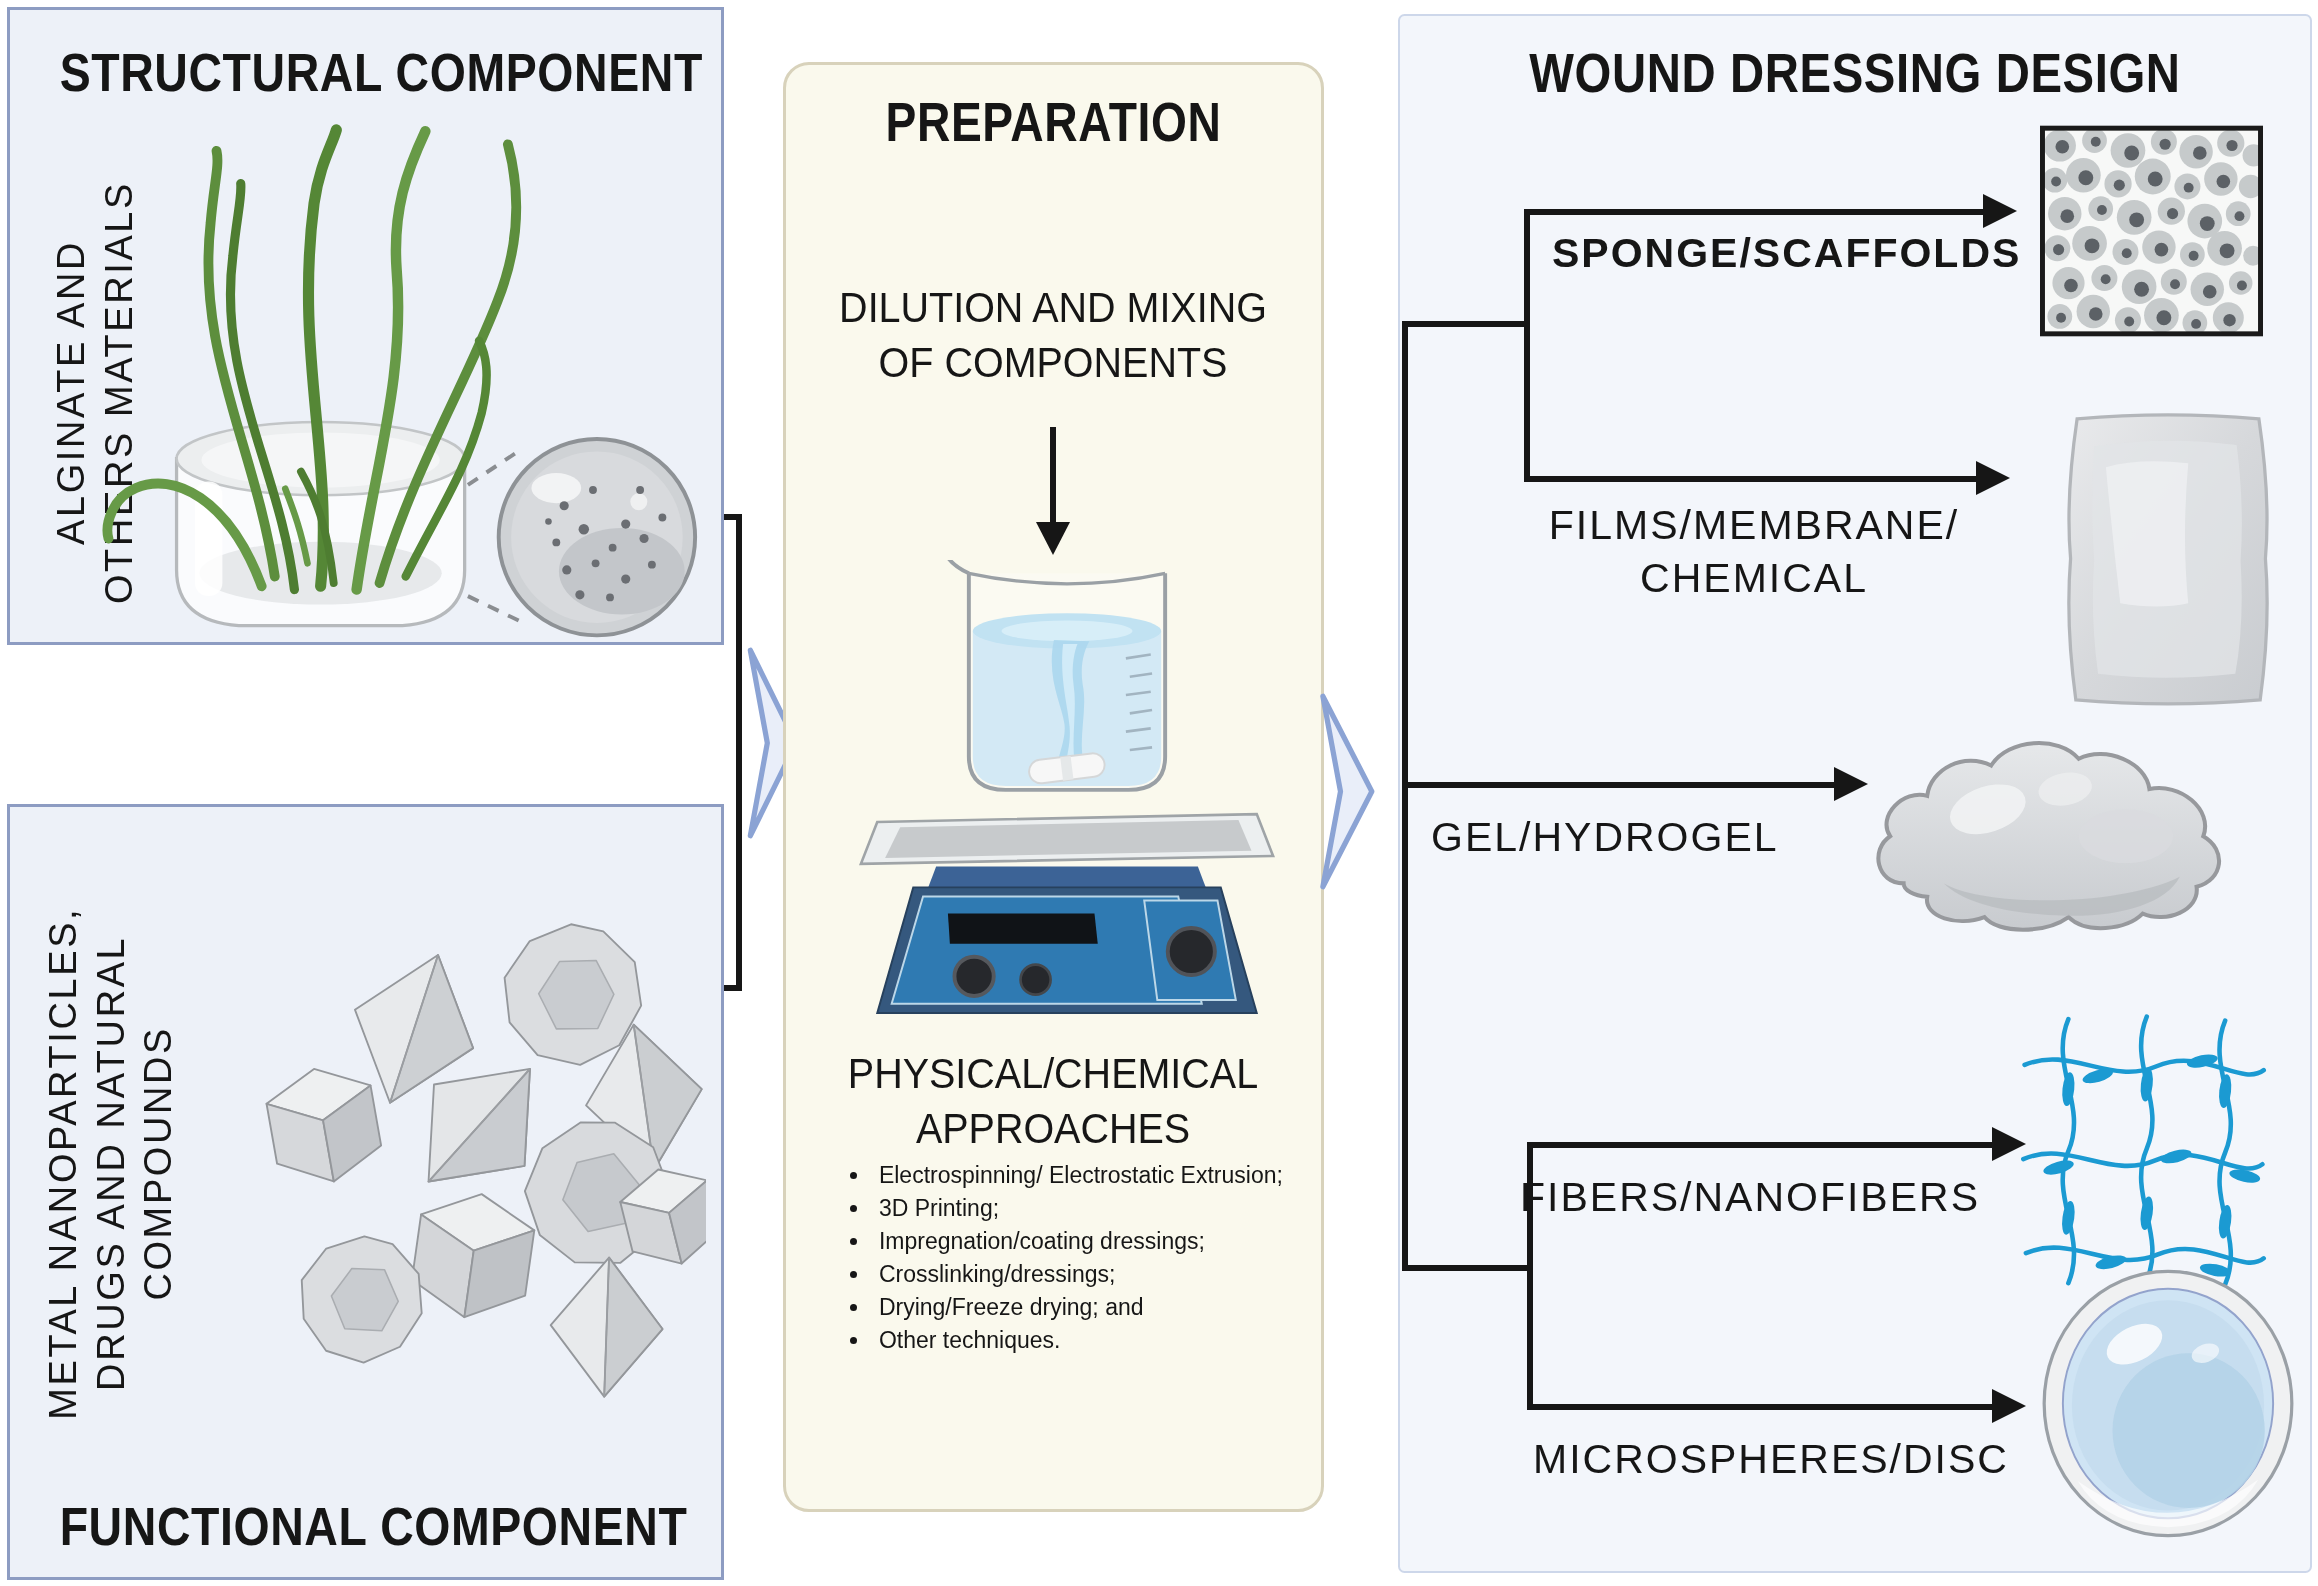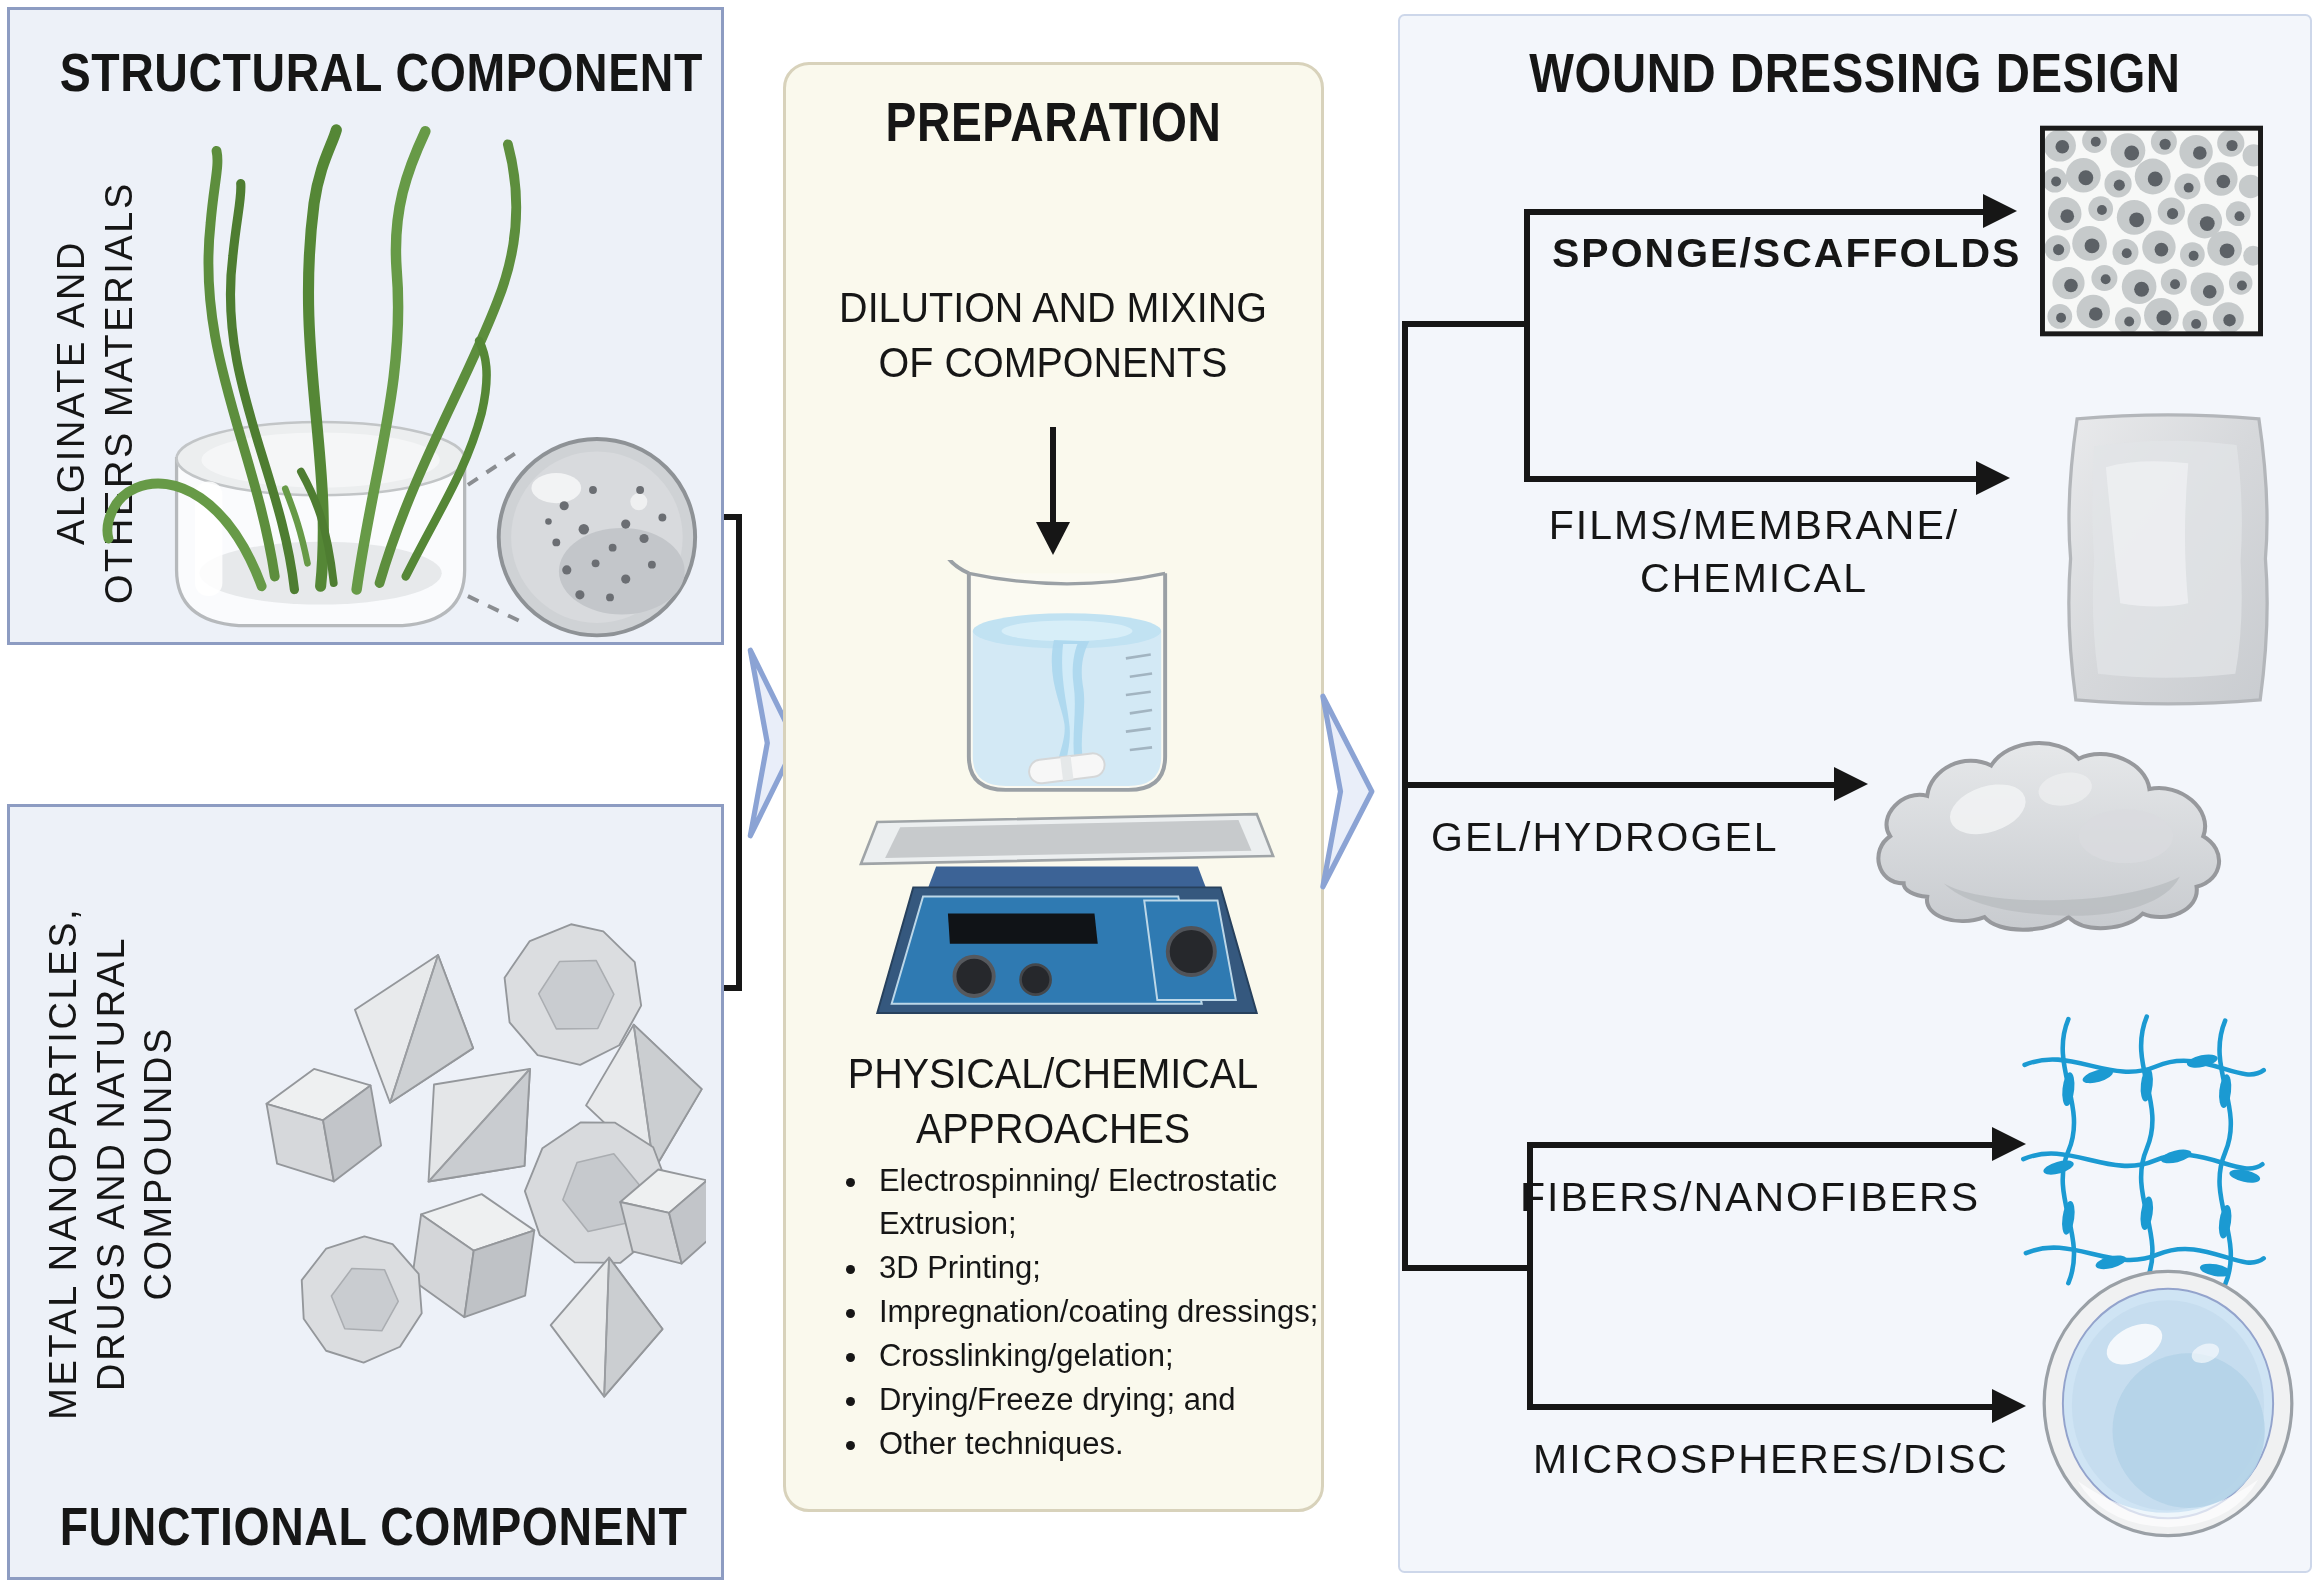--- a/index.html
+++ b/index.html
@@ -23,21 +23,21 @@
           font-size:38px;letter-spacing:2.6px;line-height:1.25;color:var(--ink,#141414);}
   .vlabel span{display:block;white-space:nowrap;}
 
   
   .line{position:absolute;background:var(--ink,#1a1a1a);}
   .ahead-r{position:absolute;width:0;height:0;border-top:17.7px solid transparent;
            border-bottom:17.7px solid transparent;border-left:34px solid var(--ink,#1a1a1a);}
   .ahead-d{position:absolute;width:0;height:0;border-left:17.7px solid transparent;
            border-right:17.7px solid transparent;border-top:33px solid var(--ink,#1a1a1a);}
 
-  ul.apl{margin:0;padding:0 0 0 41px;font-size:31px;line-height:1.38;color:var(--ink,#141414);}
+  ul.apl{margin:0;padding:0 0 0 41px;font-size:23px;line-height:1.38;color:var(--ink,#141414);}
   ul.apl li{margin:0 0 1.3px 0;padding-left:7.9px;}
 </style>
 </head>
 <body>
 
 <div class="stage">
 
   <section class="abs leftbox" style="left:6.5px;top:6.5px;width:717px;height:638px;">
     <div class="abs ctitle" style="left:0;top:31px;width:709px;">STRUCTURAL COMPONENT</div>
   </section>
@@ -236,21 +236,21 @@
 
   <div class="abs midtext" style="left:796px;top:1046px;width:514px;">
     <div>PHYSICAL/CHEMICAL</div>
     <div>APPROACHES</div>
   </div>
 
   <ul class="abs apl" style="left:830px;top:1160px;width:458px;">
     <li>Electrospinning/ Electrostatic Extrusion;</li>
     <li>3D Printing;</li>
     <li>Impregnation/coating dressings;</li>
-    <li>Crosslinking/gelation;</li>
+    <li>Crosslinking/dressings;</li>
     <li>Drying/Freeze drying; and</li>
     <li>Other techniques.</li>
   </ul>
 
   <svg class="abs" style="left:1317px;top:690px;" width="62" height="203" viewBox="0 0 95 310">
     <path d="M9,9 L84,155 L9,301 L36,155 Z" fill="var(--chevron-fill,#e9eef9)" stroke="var(--chevron-stroke,#8ba3d4)" stroke-width="8" stroke-linejoin="round"></path>
   </svg>
 
   <section class="abs rightbox" style="left:1398px;top:14.4px;width:914px;height:1559px;"></section>
   <div class="abs ctitle" style="left:1398px;top:41px;width:914px;font-size:55px;">WOUND DRESSING DESIGN</div>

